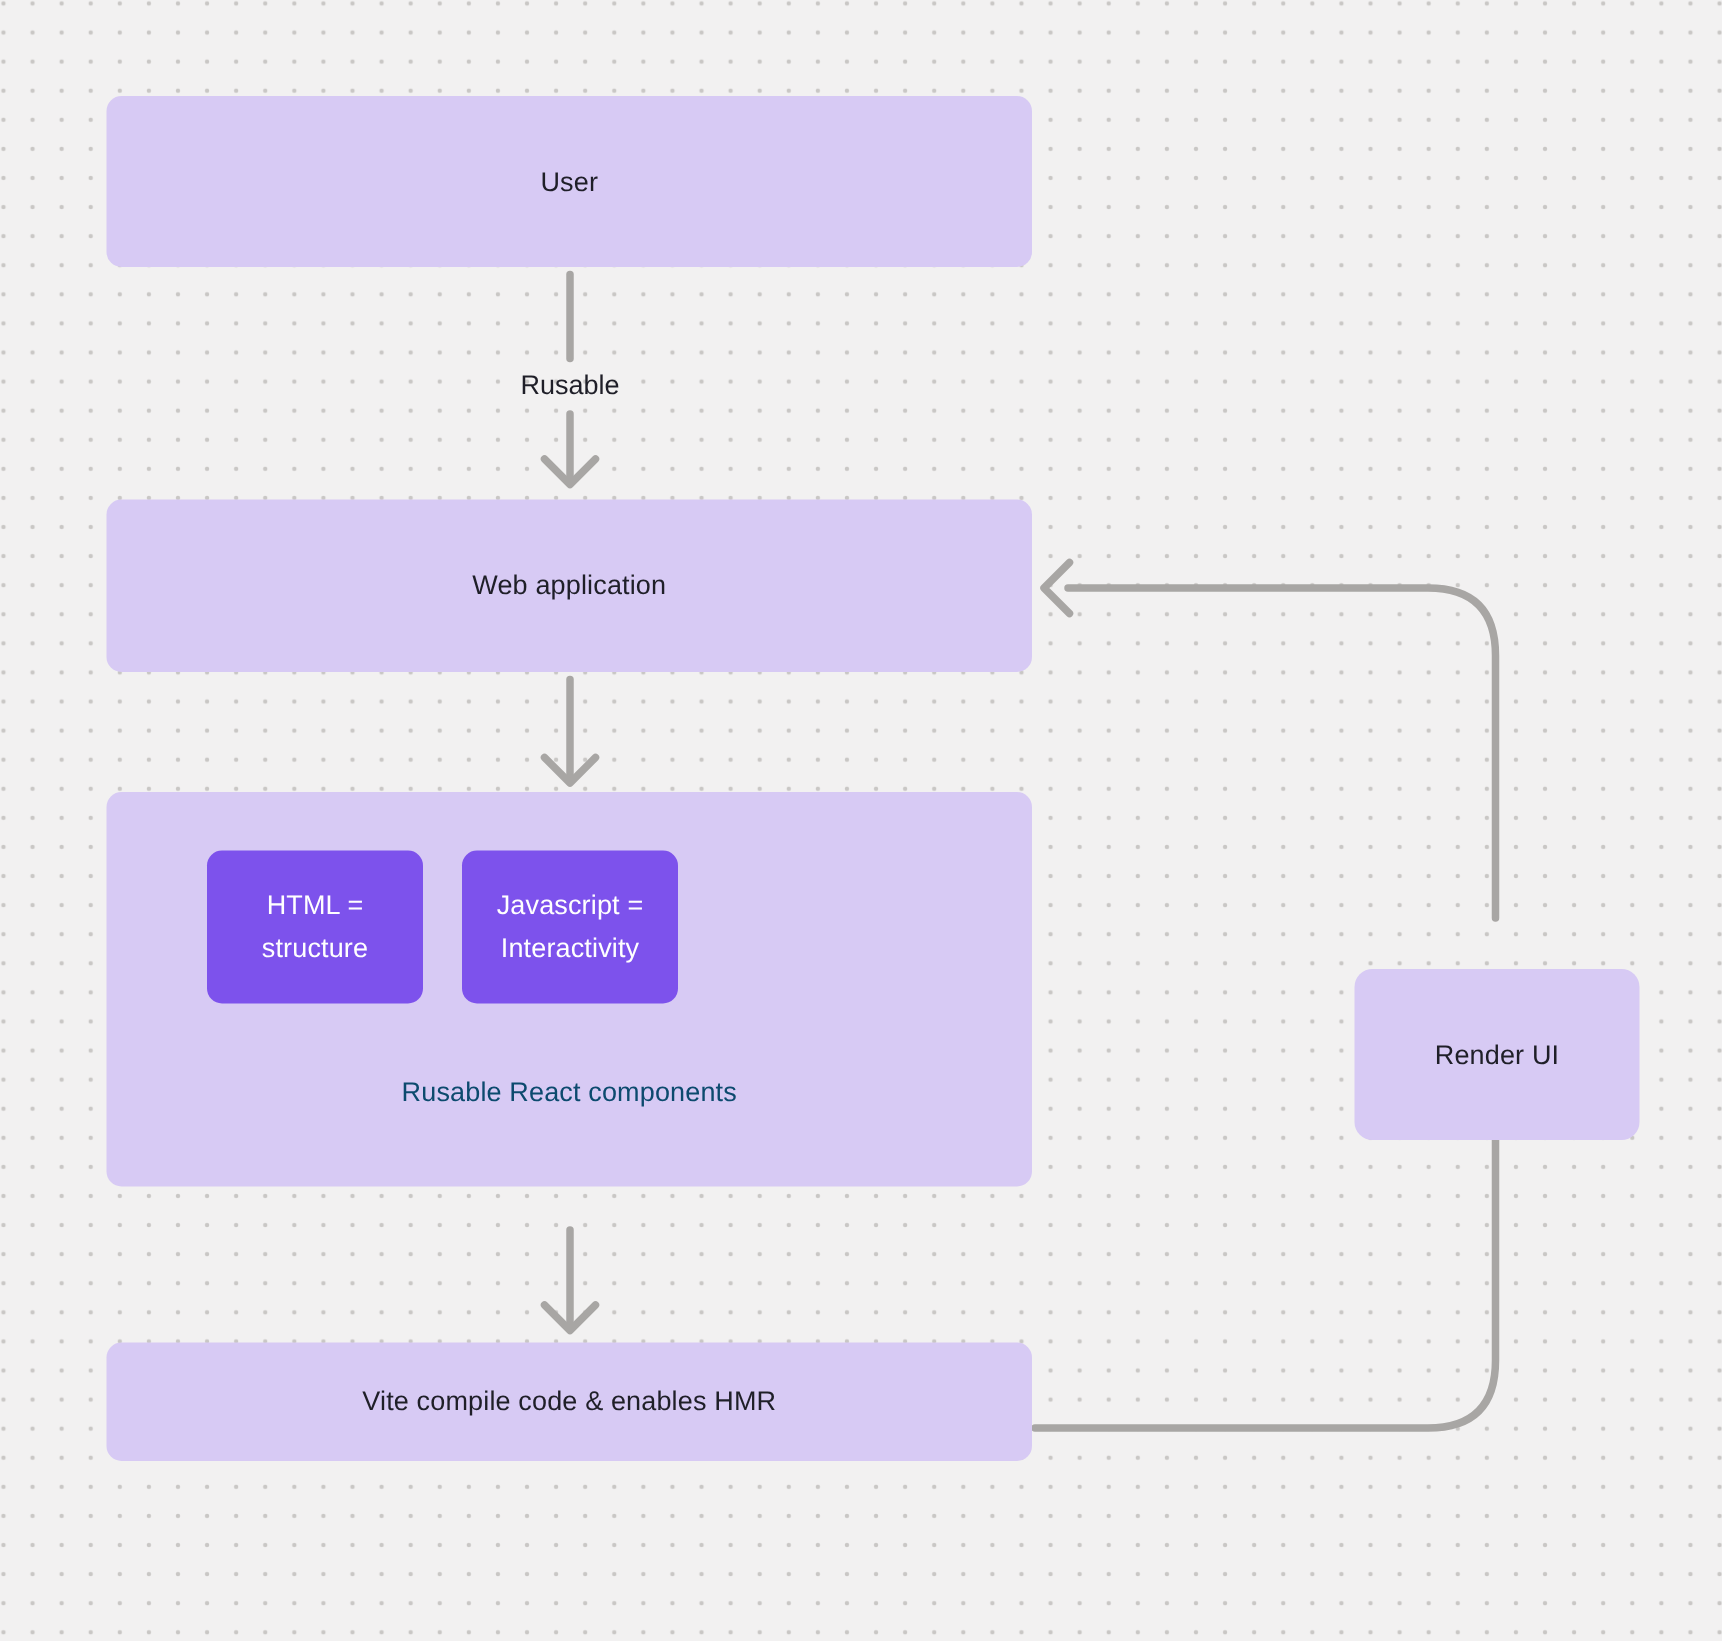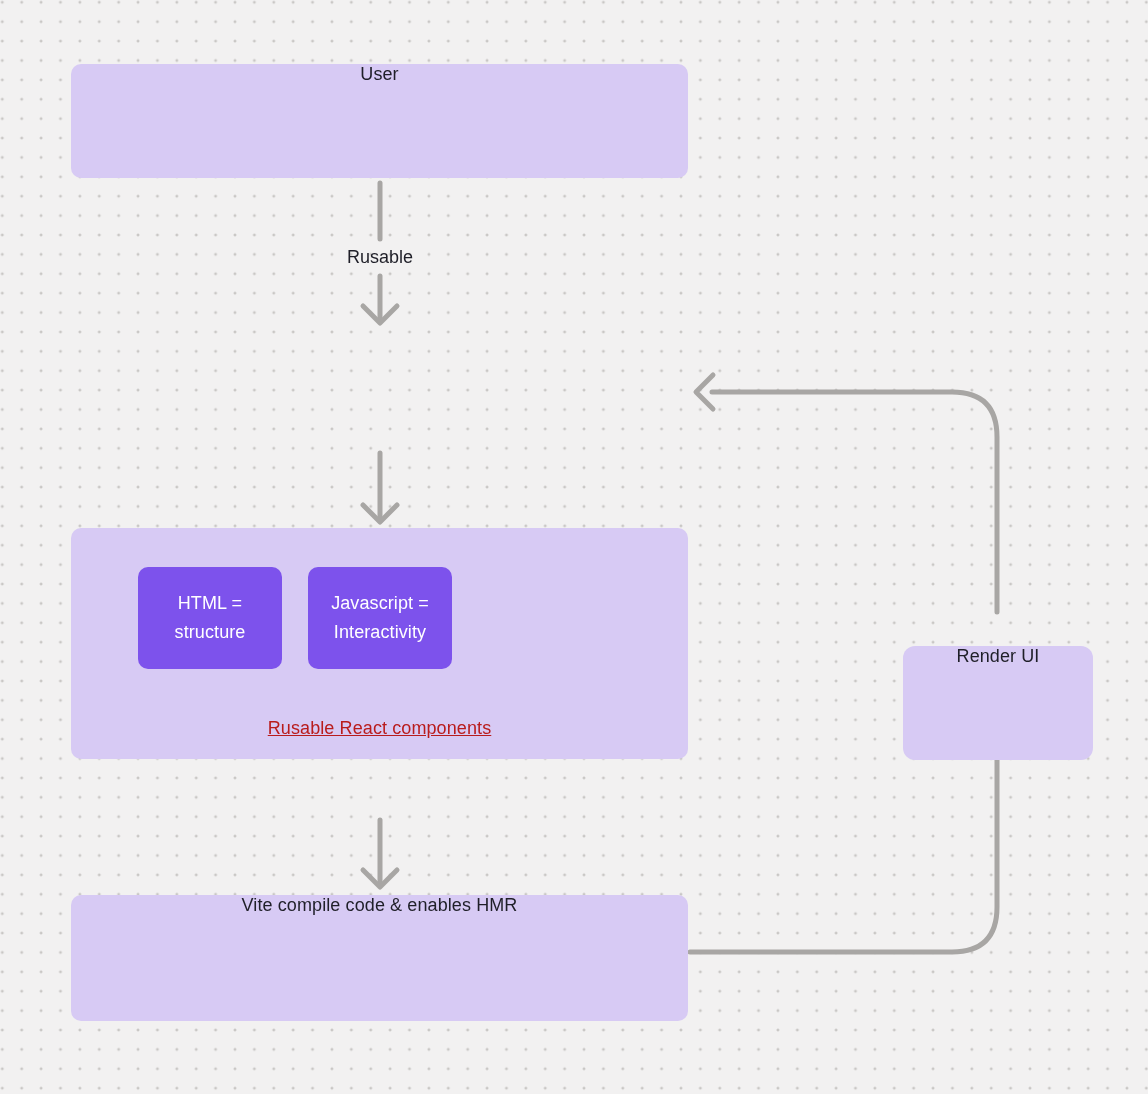--- a/index.html
+++ b/index.html
@@ -15,29 +15,30 @@
     background-color: #f2f1f1;
     background-image: radial-gradient(circle, #c9c7c5 1.2px, transparent 1.7px);
     background-size: 19.4px 19.4px;
     background-position: 12px 12px;
   }
   .node {
     position: absolute;
     background: #d7caf4;
     border-radius: 10px;
     display: flex;
+    align-items: center;
     justify-content: center;
     color: #1f1f28;
     font-size: 18px;
     letter-spacing: 0.1px;
   }
   #user-box      { left: 71px;  top: 64px;  width: 617px; height: 114px; }
   #web-app-box   { left: 71px;  top: 333px; width: 617px; height: 115px; }
-  #components-box{ left: 71px;  top: 528px; width: 617px; height: 231px; display: block; }
-  #vite-box      { left: 71px;  top: 895px; width: 617px; height: 126px; }
+  #components-box{ left: 71px;  top: 528px; width: 617px; height: 263px; display: block; }
+  #vite-box      { left: 71px;  top: 895px; width: 617px; height: 79px; }
   #render-ui-box { left: 903px; top: 614px; width: 190px; height: 114px; border-radius: 12px; margin-top: 32px; }
 
   .inner-row {
     position: absolute;
     left: 67px; top: 39px;
     width: 484px; height: 102px;
     display: flex;
     gap: 26px;
   }
   .inner-box {
@@ -51,23 +52,22 @@
     align-items: center;
     justify-content: center;
     line-height: 29px;
     text-align: center;
   }
   .components-caption {
     position: absolute;
     left: 0; top: 190px;
     width: 100%;
     text-align: center;
-    color: #b91c1c;
+    color: #0c4a6e;
     font-size: 18px;
-    text-decoration: underline;
   }
   #prompt-label {
     position: absolute;
     left: 380px; top: 257px;
     transform: translate(-50%, -50%);
     color: #1f1f28;
     font-size: 18px;
   }
   #connector-layer {
     position: absolute;
@@ -105,20 +105,23 @@
     <path class="stroke" d="M 997 612 V 437 Q 997 392 952 392 H 712"></path>
     <polyline class="stroke" points="713,375 696,392 713,409"></polyline>
   </svg>
 
   <div id="user-box" class="node">
     <span>User</span>
   </div>
 
   <div id="prompt-label">Rusable</div>
 
+  <div id="web-app-box" class="node">
+    <span>Web application</span>
+  </div>
 
   <div id="components-box" class="node">
     <div class="inner-row">
       <div class="inner-box">
         <span>HTML =</span>
         <span>structure</span>
       </div>
       <div class="inner-box">
         <span>Javascript =</span>
         <span>Interactivity</span>

